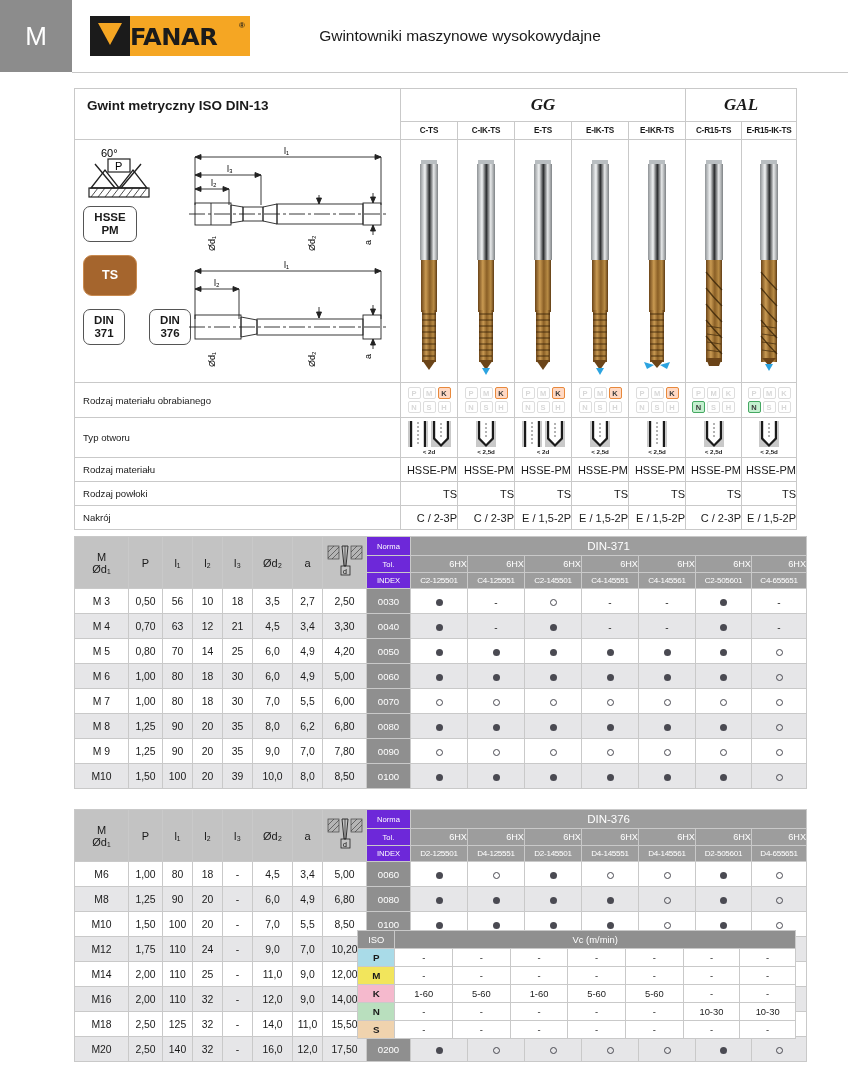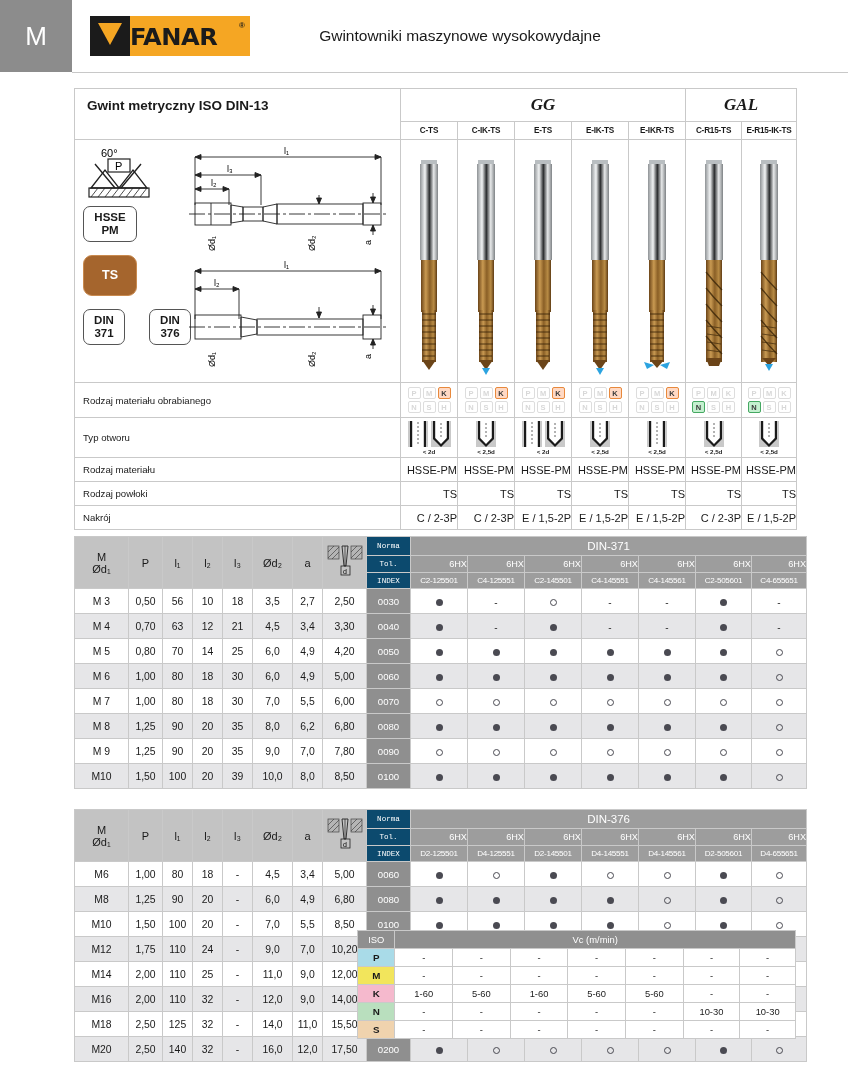--- a/index.html
+++ b/index.html
@@ -95,22 +95,22 @@
   .hlabel { font-size:6.2px; font-weight:700; margin-top:1px; color:#1a1a1a; }
 
   
   .spec { width:722px; table-layout:fixed; margin-top:0; }
   .spec td, .spec th { border:1px solid #c9c9c9; }
   .dimh {
     background:#c3c3c3; text-align:center; font-size:11px; font-weight:400;
     padding:4px 0; color:#1a1a1a;
   }
   .normcell {
-    background:#0c4a6e; color:#fff; text-align:center;
-    font-size:7.6px; padding:3px 0;font-family:Liberation Mono, monospace;
+    background:#6d28d9; color:#fff; text-align:center;
+    font-size:7.6px; padding:3px 0;
   }
   .dinname {
     background:#9d9d9d; color:#fff; text-align:center;
     font-size:11.5px; padding:3px 0; font-weight:400;
   }
   .tolc {
     background:#9d9d9d; color:#fff; text-align:right;
     font-size:9.2px; padding:3px 0;
   }
   .idxc {

